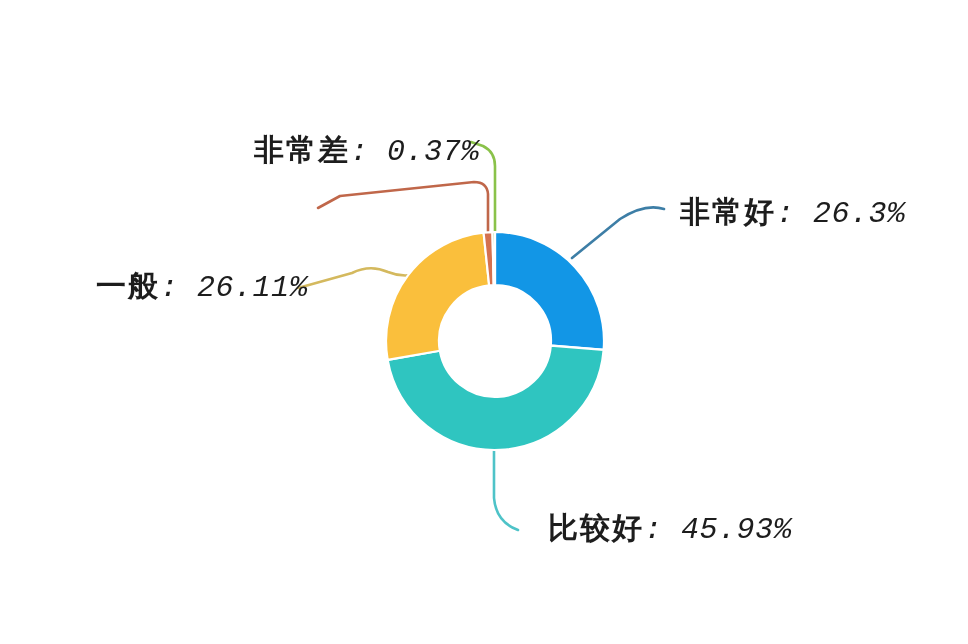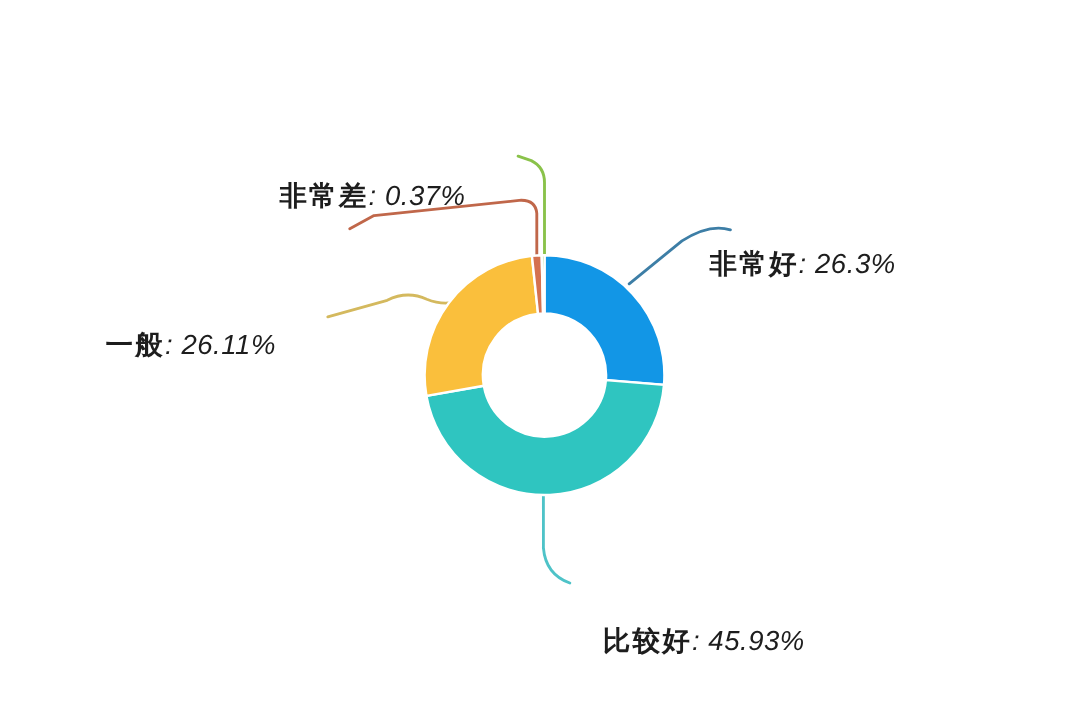--- a/index.html
+++ b/index.html
@@ -26,38 +26,37 @@
     left: 0;
     top: 0;
     width: 968px;
     height: 644px;
     display: block;
   }
   .label {
     position: absolute;
     white-space: nowrap;
     color: #1d1d1d;
-    font-family: Liberation Sans, sans-serif;
-    font-size: 25px;
+    font-family: Liberation Mono, monospace;
+    font-size: 30px;
     font-style: italic;
     letter-spacing: 0.5px;
     line-height: 1;
-    margin-top: 29px;
   }
   .label .cn {
     font-style: normal;
     font-weight: 700;
     letter-spacing: 2px;
   }
   .label .num {
     font-style: italic;
     font-weight: 400;
   }
-  #label-very-good { left: 645px; top: 199px; }
-  #label-fairly-good { left: 548px; top: 542px; }
+  #label-very-good { left: 680px; top: 199px; }
+  #label-fairly-good { left: 548px; top: 515px; }
   #label-average { left: 96px; top: 273px; text-align: center; }
   #label-fairly-poor { left: 134px; top: 203px; }
   #label-very-poor { left: 254px; top: 137px; }
 </style>
 </head>
 <body>
 
 <div id="chart-root">
 
   <svg id="donut-svg" viewBox="0 0 968 644">

